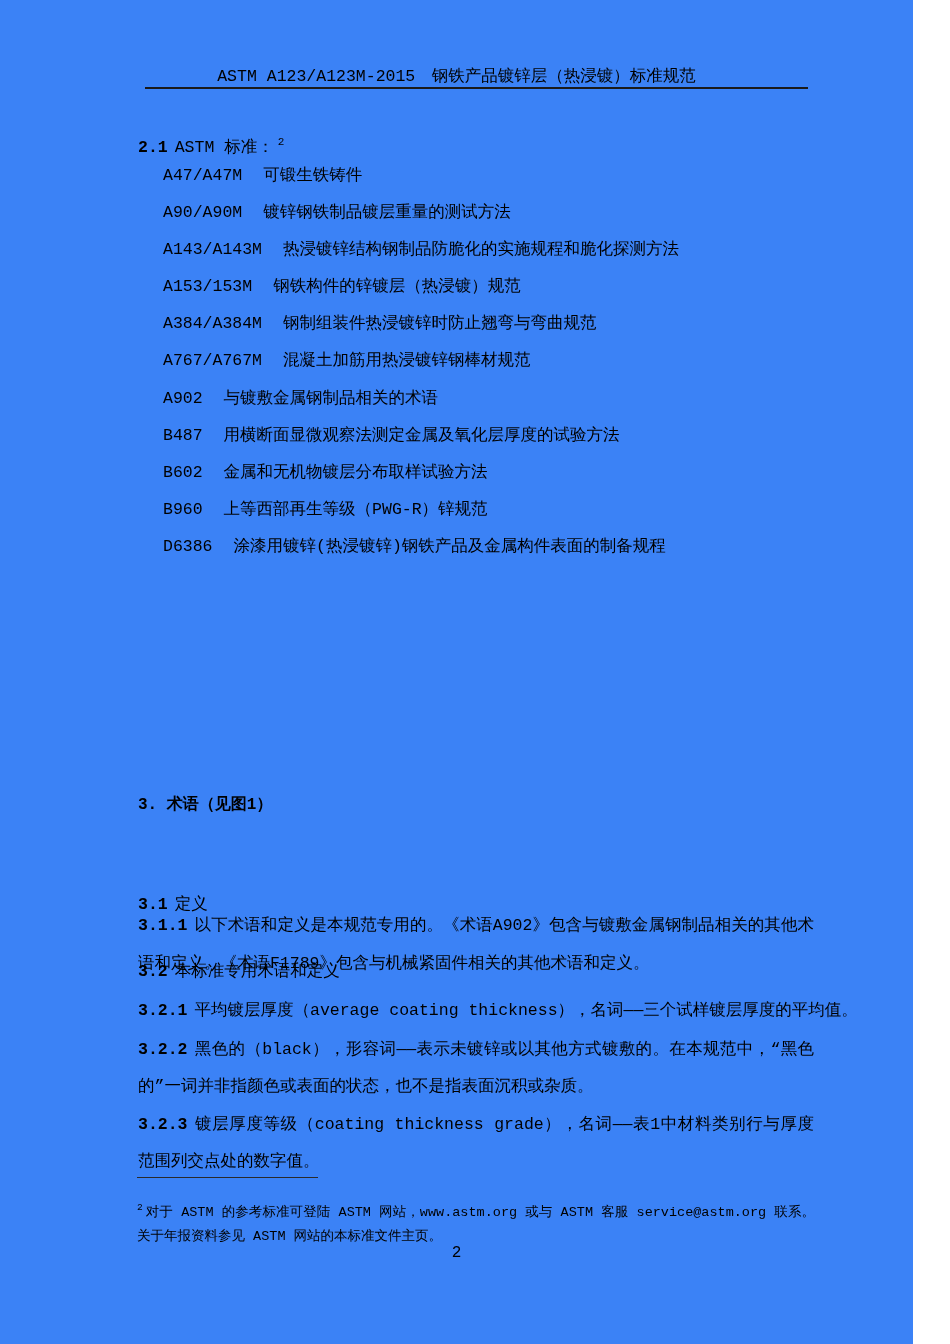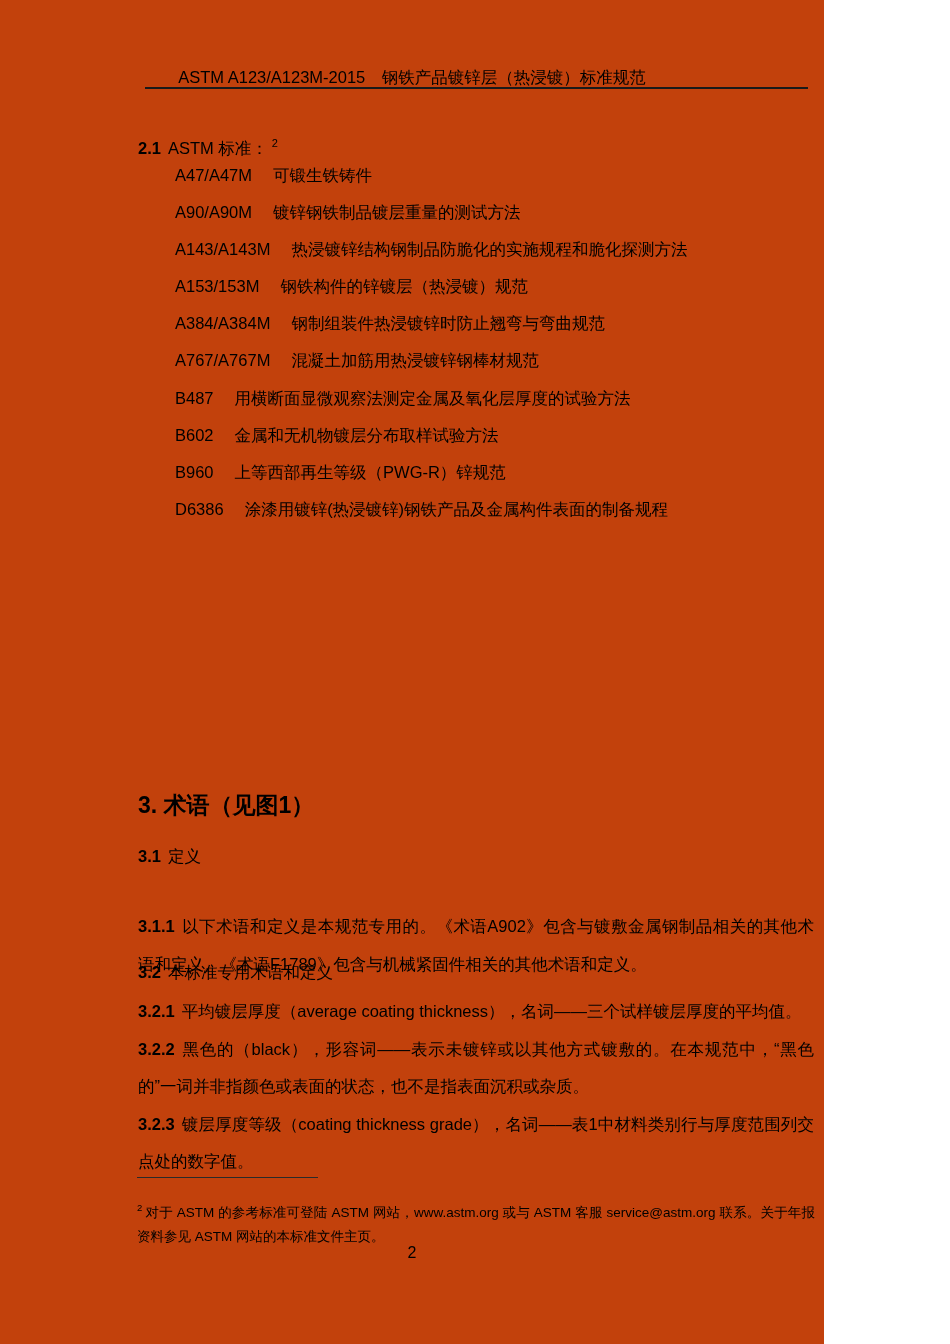--- a/index.html
+++ b/index.html
@@ -2,25 +2,25 @@
 <html><head>
 <meta charset="utf-8">
 <style>
   html, body {
     margin: 0;
     padding: 0;
     background: #ffffff;
   }
   .page {
     position: relative;
-    width: 824px;
+    width: 913px;
     height: 1344px;
-    background: #c2410c;
+    background: #3b82f6;
     color: #000000;
-    font-family: Liberation Sans, sans-serif;
+    font-family: Liberation Mono, monospace;
     font-size: 16.5px;
     overflow: hidden;
   }
   .header-title {
     position: absolute;
     top: 68px;
     left: 0;
     width: 100%;
     text-align: center;
     font-size: 16.5px;
@@ -48,35 +48,34 @@
   sup.fref {
     font-size: 11px;
     line-height: 0;
     margin-left: 4px;
   }
   .std-list {
     position: absolute;
     top: 157px;
     left: 163px;
     right: 128px;
-    margin-left: 12px;
   }
   .std-item {
     line-height: 37.1px;
     white-space: nowrap;
   }
   .std-title {
     margin-left: 21px;
   }
   .sec3-heading {
     position: absolute;
     top: 793px;
     left: 138px;
     font-weight: bold;
-    font-size: 23px;
+    font-size: 16px;
     line-height: 24px;
     white-space: nowrap;
   }
   .para {
     position: absolute;
     left: 138px;
     width: 676px;
     text-align: justify;
     line-height: 38.4px;
   }
@@ -124,29 +123,30 @@
 
   <p class="line" style="top:119px;"><span class="num">2.1</span><span>ASTM 标准：</span><sup class="fref">2</sup></p>
 
   <div class="std-list">
     <div class="std-item"><span class="std-code">A47/A47M</span><span class="std-title">可锻生铁铸件</span></div>
     <div class="std-item"><span class="std-code">A90/A90M</span><span class="std-title">镀锌钢铁制品镀层重量的测试方法</span></div>
     <div class="std-item"><span class="std-code">A143/A143M</span><span class="std-title">热浸镀锌结构钢制品防脆化的实施规程和脆化探测方法</span></div>
     <div class="std-item"><span class="std-code">A153/153M</span><span class="std-title">钢铁构件的锌镀层（热浸镀）规范</span></div>
     <div class="std-item"><span class="std-code">A384/A384M</span><span class="std-title">钢制组装件热浸镀锌时防止翘弯与弯曲规范</span></div>
     <div class="std-item"><span class="std-code">A767/A767M</span><span class="std-title">混凝土加筋用热浸镀锌钢棒材规范</span></div>
+    <div class="std-item"><span class="std-code">A902</span><span class="std-title">与镀敷金属钢制品相关的术语</span></div>
     <div class="std-item"><span class="std-code">B487</span><span class="std-title">用横断面显微观察法测定金属及氧化层厚度的试验方法</span></div>
     <div class="std-item"><span class="std-code">B602</span><span class="std-title">金属和无机物镀层分布取样试验方法</span></div>
     <div class="std-item"><span class="std-code">B960</span><span class="std-title">上等西部再生等级（PWG-R）锌规范</span></div>
     <div class="std-item"><span class="std-code">D6386</span><span class="std-title">涂漆用镀锌(热浸镀锌)钢铁产品及金属构件表面的制备规程</span></div>
   </div>
 
   <div class="sec3-heading">3. 术语（见图1）</div>
 
-  <p class="line" style="top:827px;"><span class="num">3.1</span><span>定义</span></p>
+  <p class="line" style="top:876px;"><span class="num">3.1</span><span>定义</span></p>
 
   <p class="para para-311"><span class="num">3.1.1</span><span>以下术语和定义是本规范专用的。《术语A902》包含与镀敷金属钢制品相关的其他术语和定义。《术语F1789》包含与机械紧固件相关的其他术语和定义。</span></p>
 
   <p class="line" style="top:943px;"><span class="num">3.2</span><span>本标准专用术语和定义</span></p>
 
   <p class="line" style="top:982px;"><span class="num">3.2.1</span><span>平均镀层厚度（average coating thickness），名词——三个试样镀层厚度的平均值。</span></p>
 
   <p class="para para-322"><span class="num">3.2.2</span><span>黑色的（black），形容词——表示未镀锌或以其他方式镀敷的。在本规范中，“黑色的”一词并非指颜色或表面的状态，也不是指表面沉积或杂质。</span></p>
 
   <p class="para para-323"><span class="num">3.2.3</span><span>镀层厚度等级（coating thickness grade），名词——表1中材料类别行与厚度范围列交点处的数字值。</span></p>

